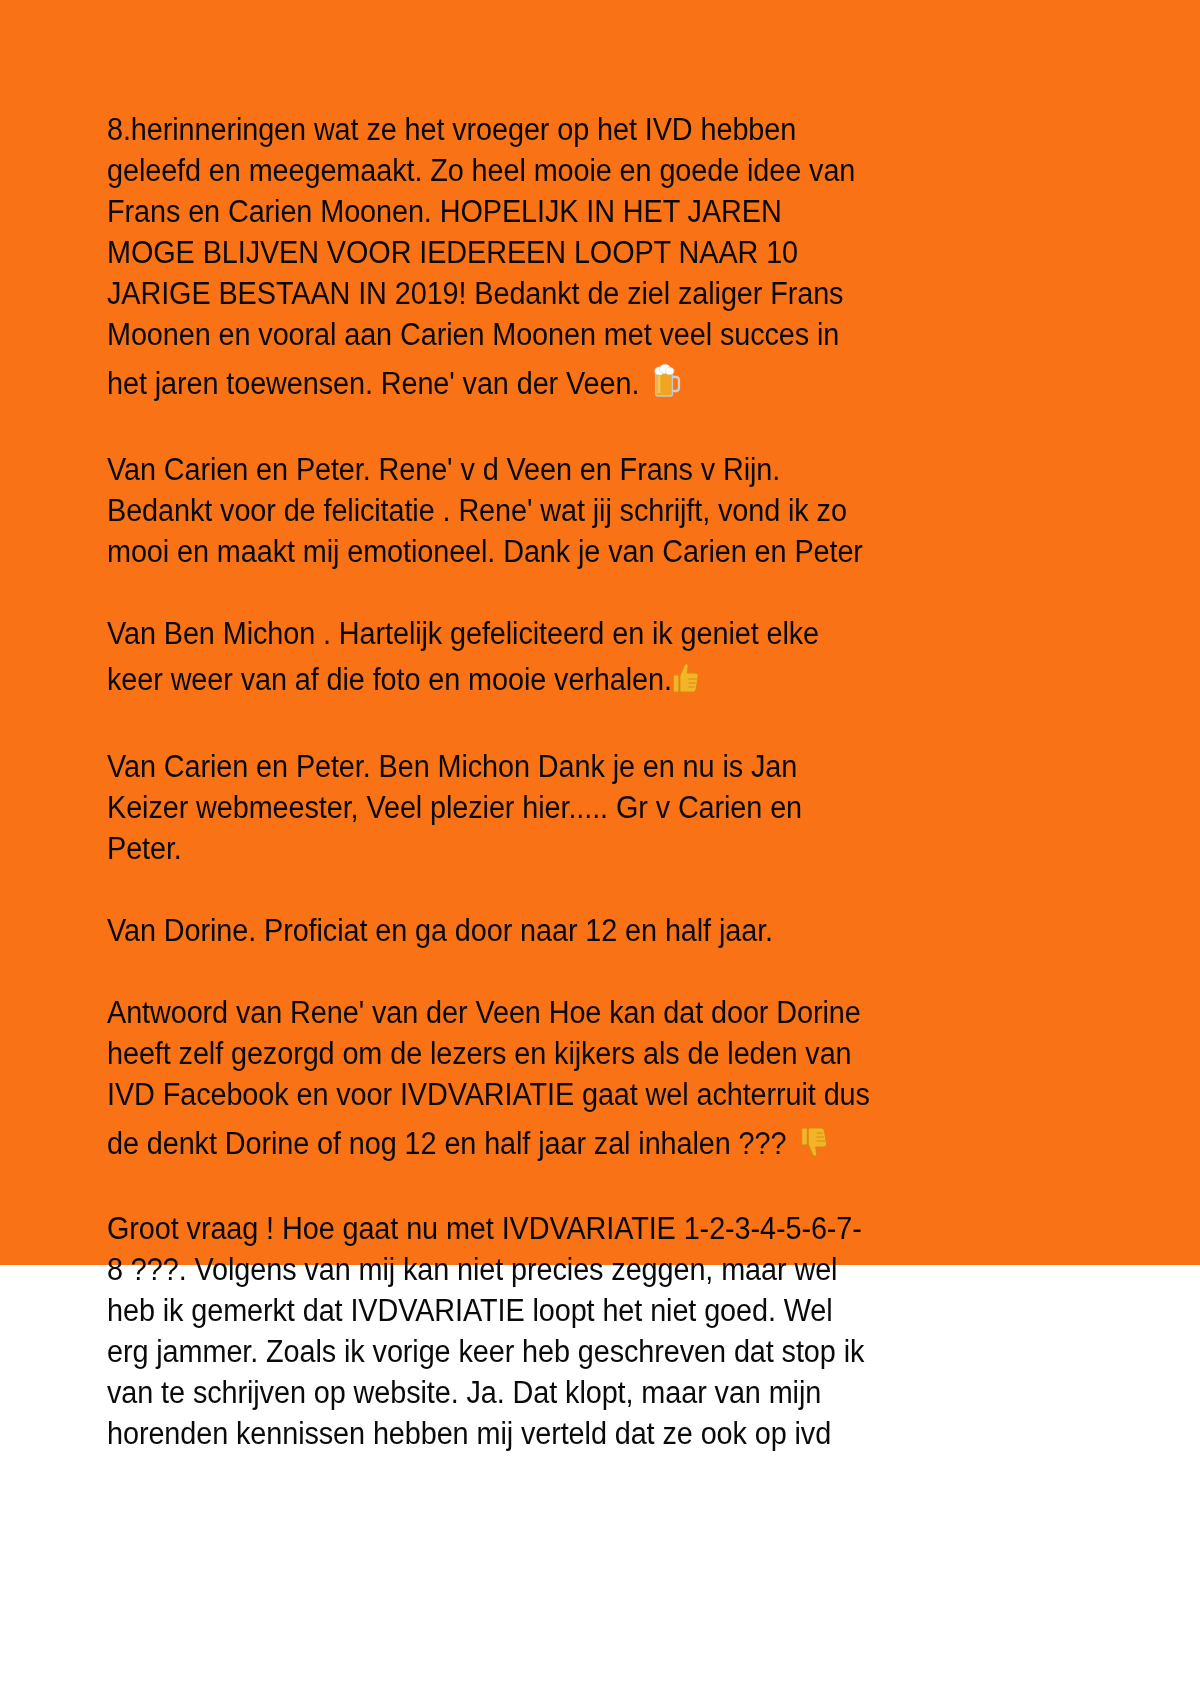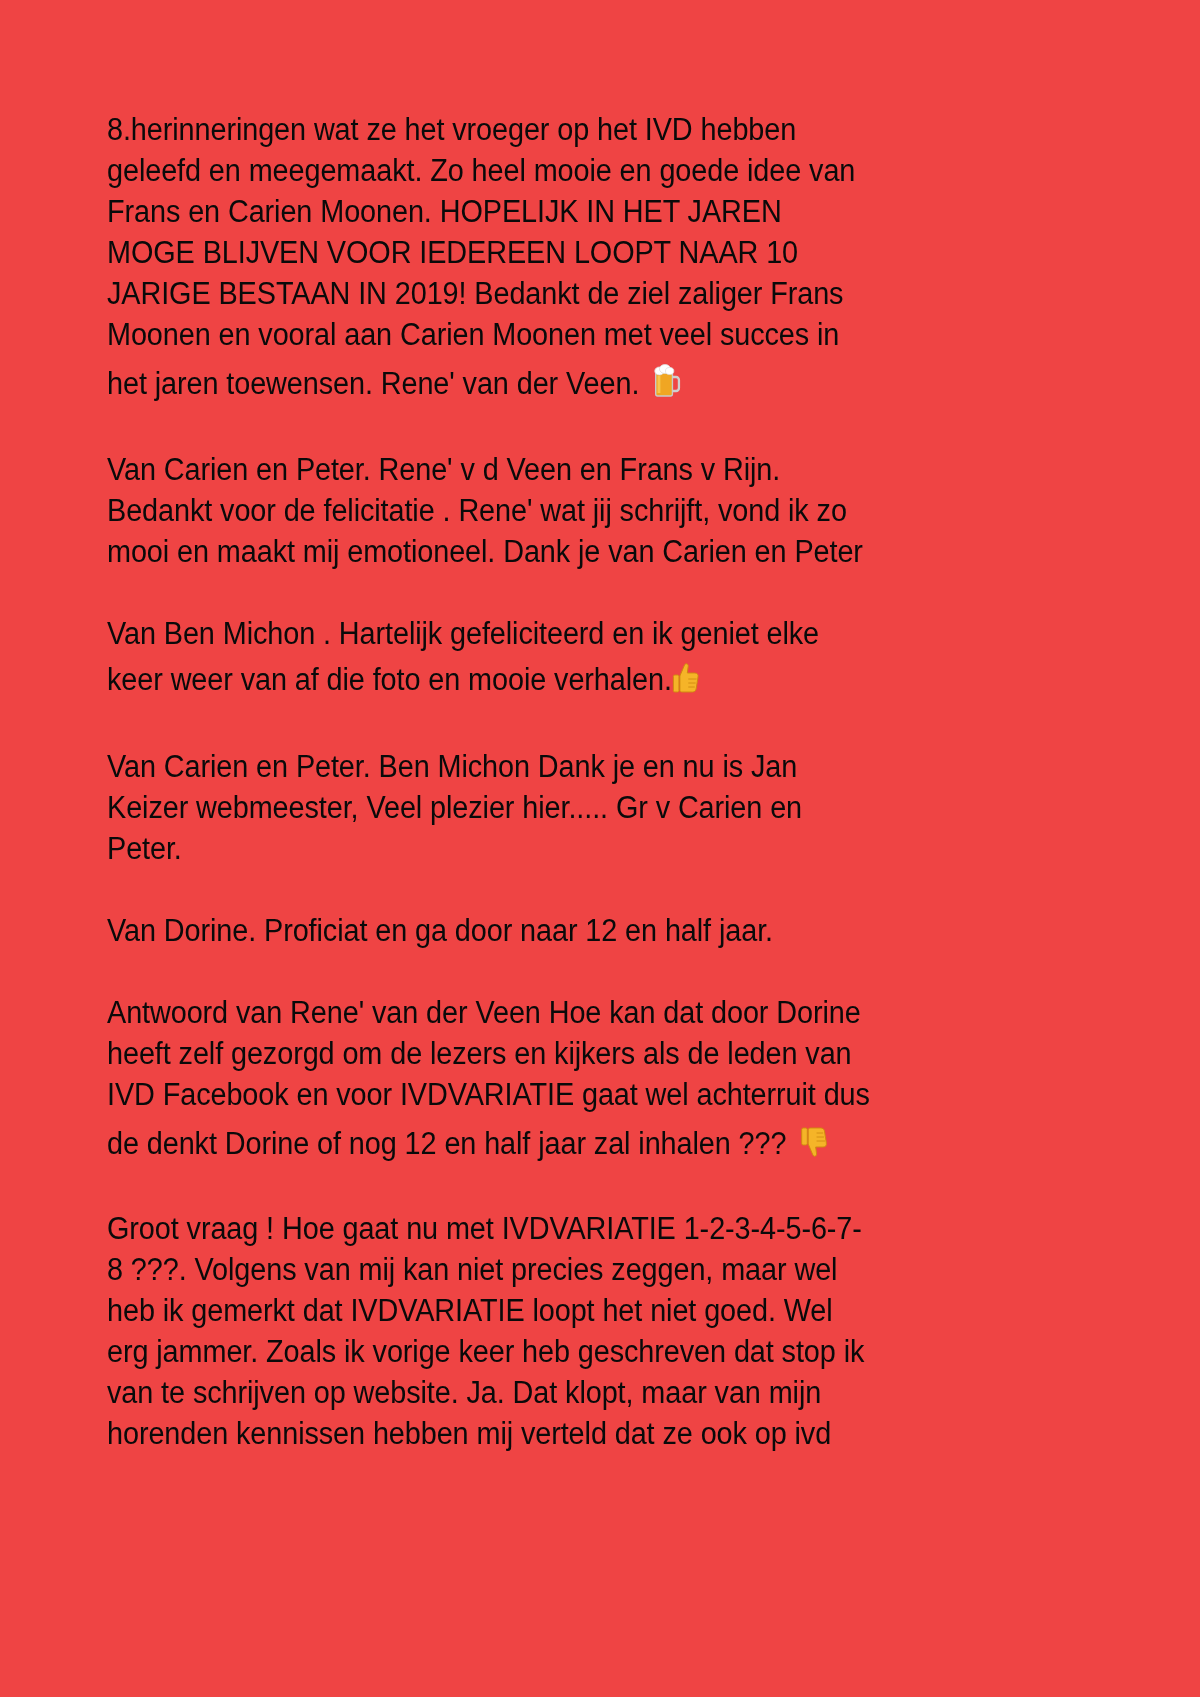--- a/index.html
+++ b/index.html
@@ -13,22 +13,22 @@
       position: relative;
       overflow: hidden;
       font-family: "Liberation Sans", "DejaVu Sans", sans-serif;
       color: #0a0a0a;
     }
     .page {
       position: absolute;
       left: 0;
       top: 0;
       width: 1200px;
-      height: 1697px;
-      background: #ef4444;
+      height: 1265px;
+      background: #f97316;
       text-decoration: underline;
     }
     .line {
       position: absolute;
       left: 107px;
       font-size: 31px;
       line-height: 36px;
       white-space: nowrap;
       transform-origin: left top;
       transform: scaleX(0.93);

